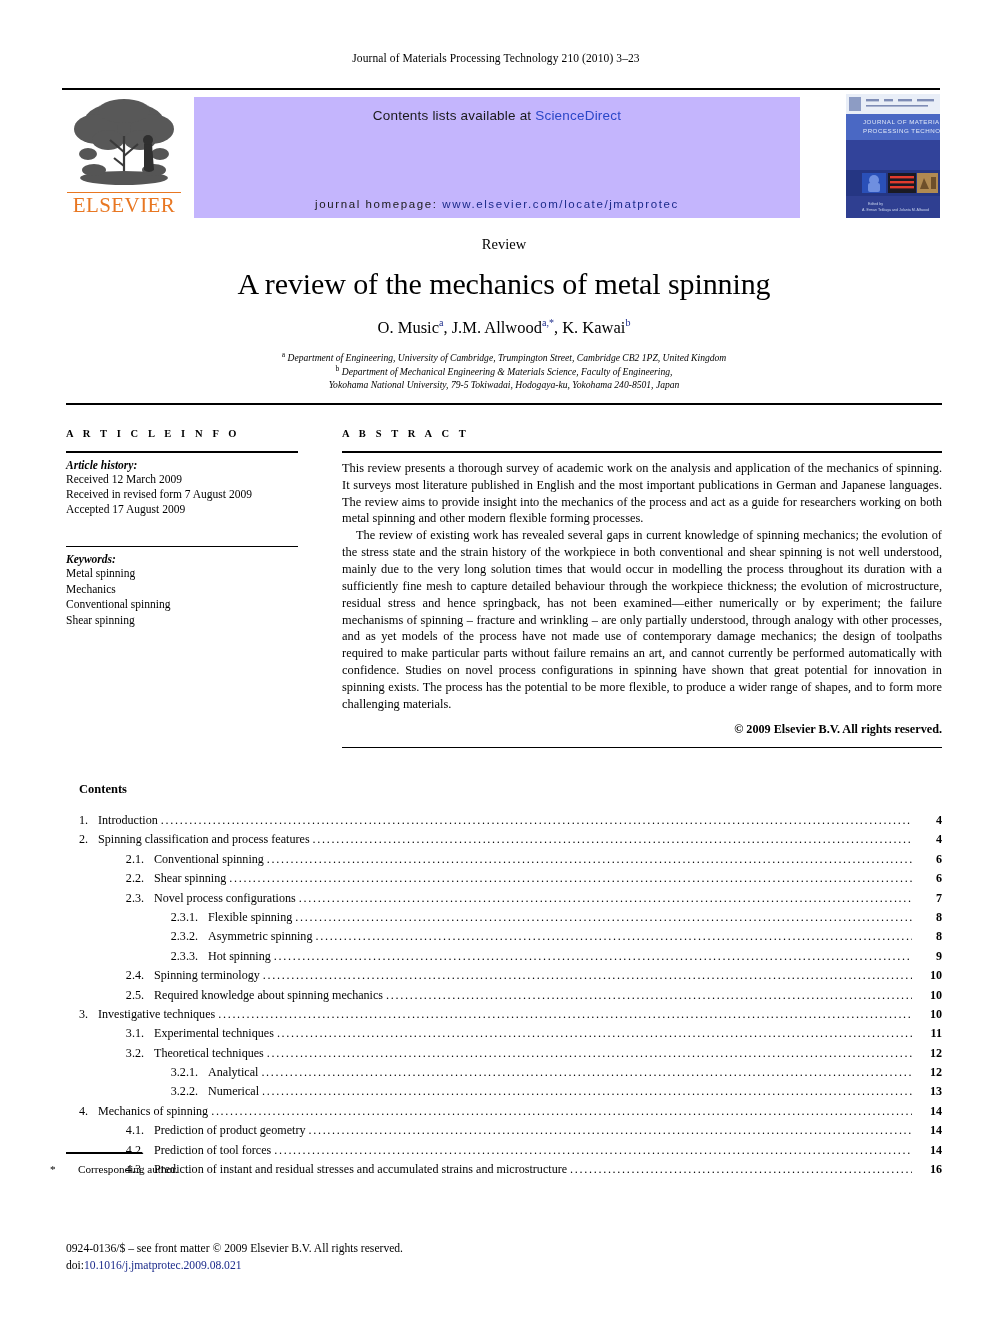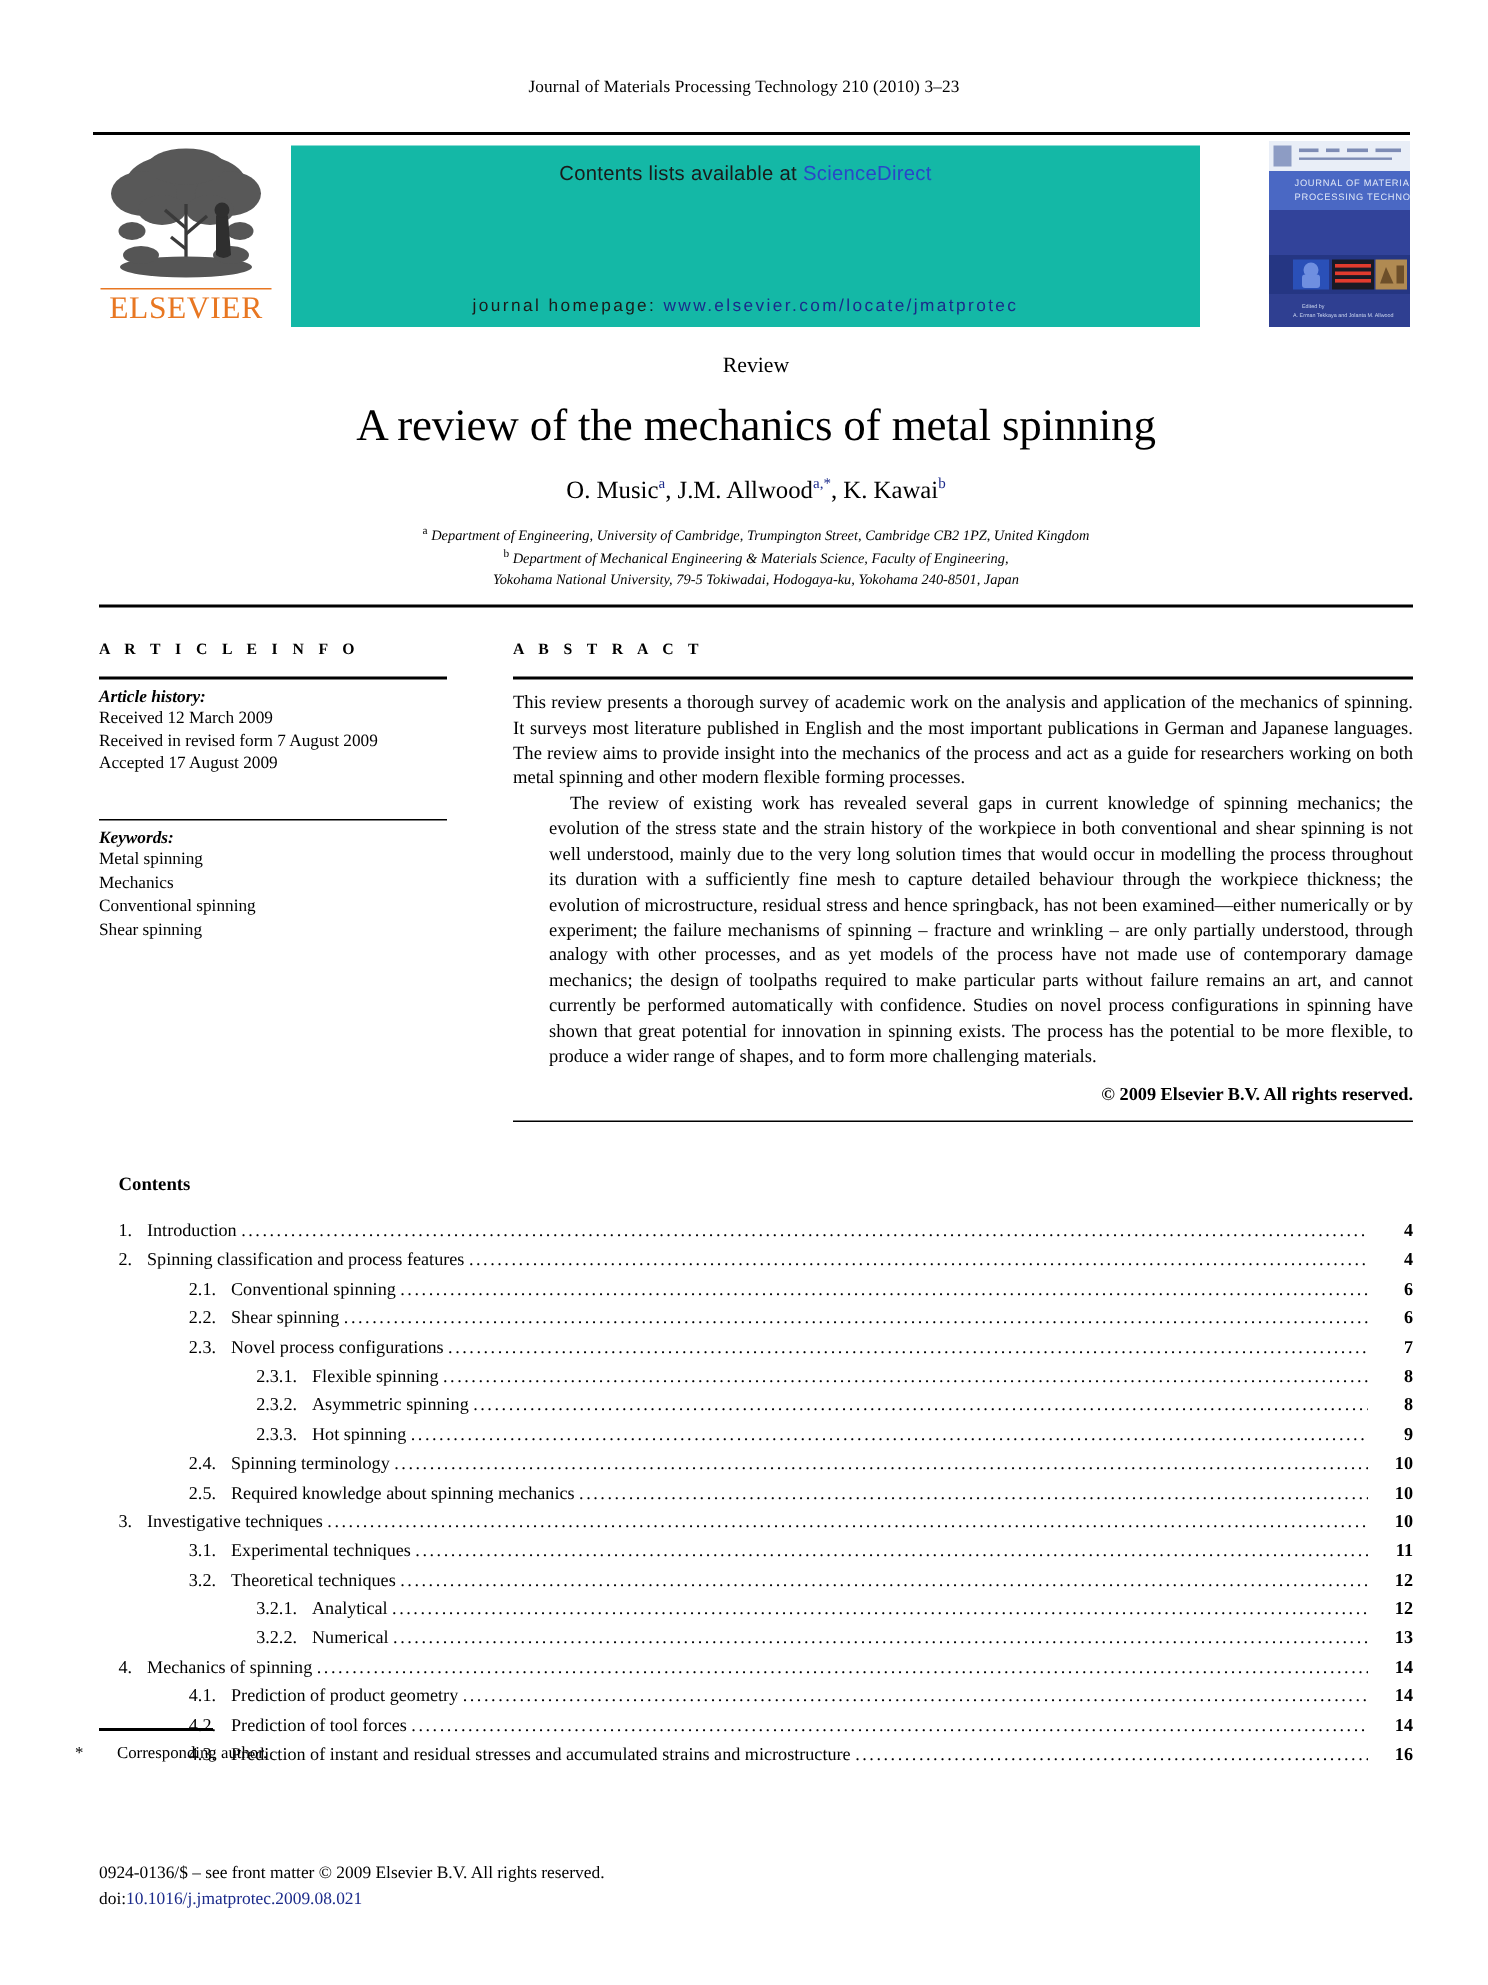--- a/index.html
+++ b/index.html
@@ -77,21 +77,21 @@
     height: 1.4px;
     background: #E87722;
   }
 
   .banner {
     position: absolute;
     top: 9px;
     left: 132px;
     width: 606px;
     height: 121px;
-    background: #14b8a6;
+    background: #c4b5fd;
   }
   .contents-line {
     position: absolute;
     top: 11px;
     left: 0;
     width: 606px;
     text-align: center;
     font-family: "Liberation Sans", sans-serif;
     font-size: 13.5px;
     color: #1a1a1a;
@@ -223,21 +223,21 @@
     background: #000;
     margin-bottom: 7px;
     width: 600px;
   }
   .abs-p {
     font-size: 12.4px;
     line-height: 1.36;
     text-align: justify;
     margin: 0;
   }
-  .abs-p.indent { text-indent: 14px; margin-left: 24px; }
+  .abs-p.indent { text-indent: 14px; }
   .copyright {
     font-size: 12.2px;
     text-align: right;
     margin-top: 9px;
     font-weight: bold;
   }
   .abs-bottom-rule {
     height: 1.8px;
     background: #000;
     margin-top: 10px;

